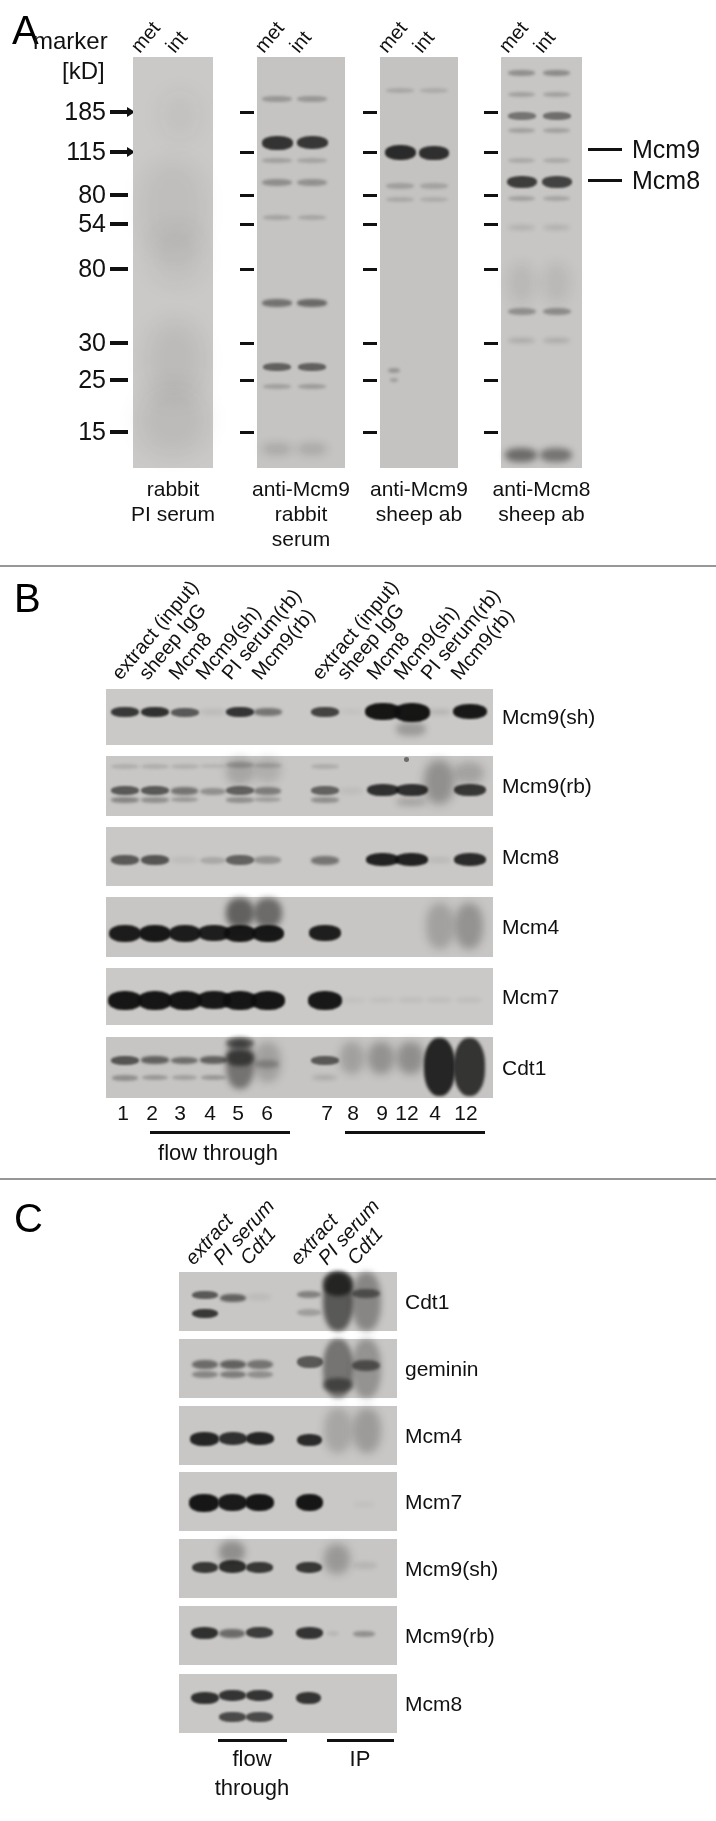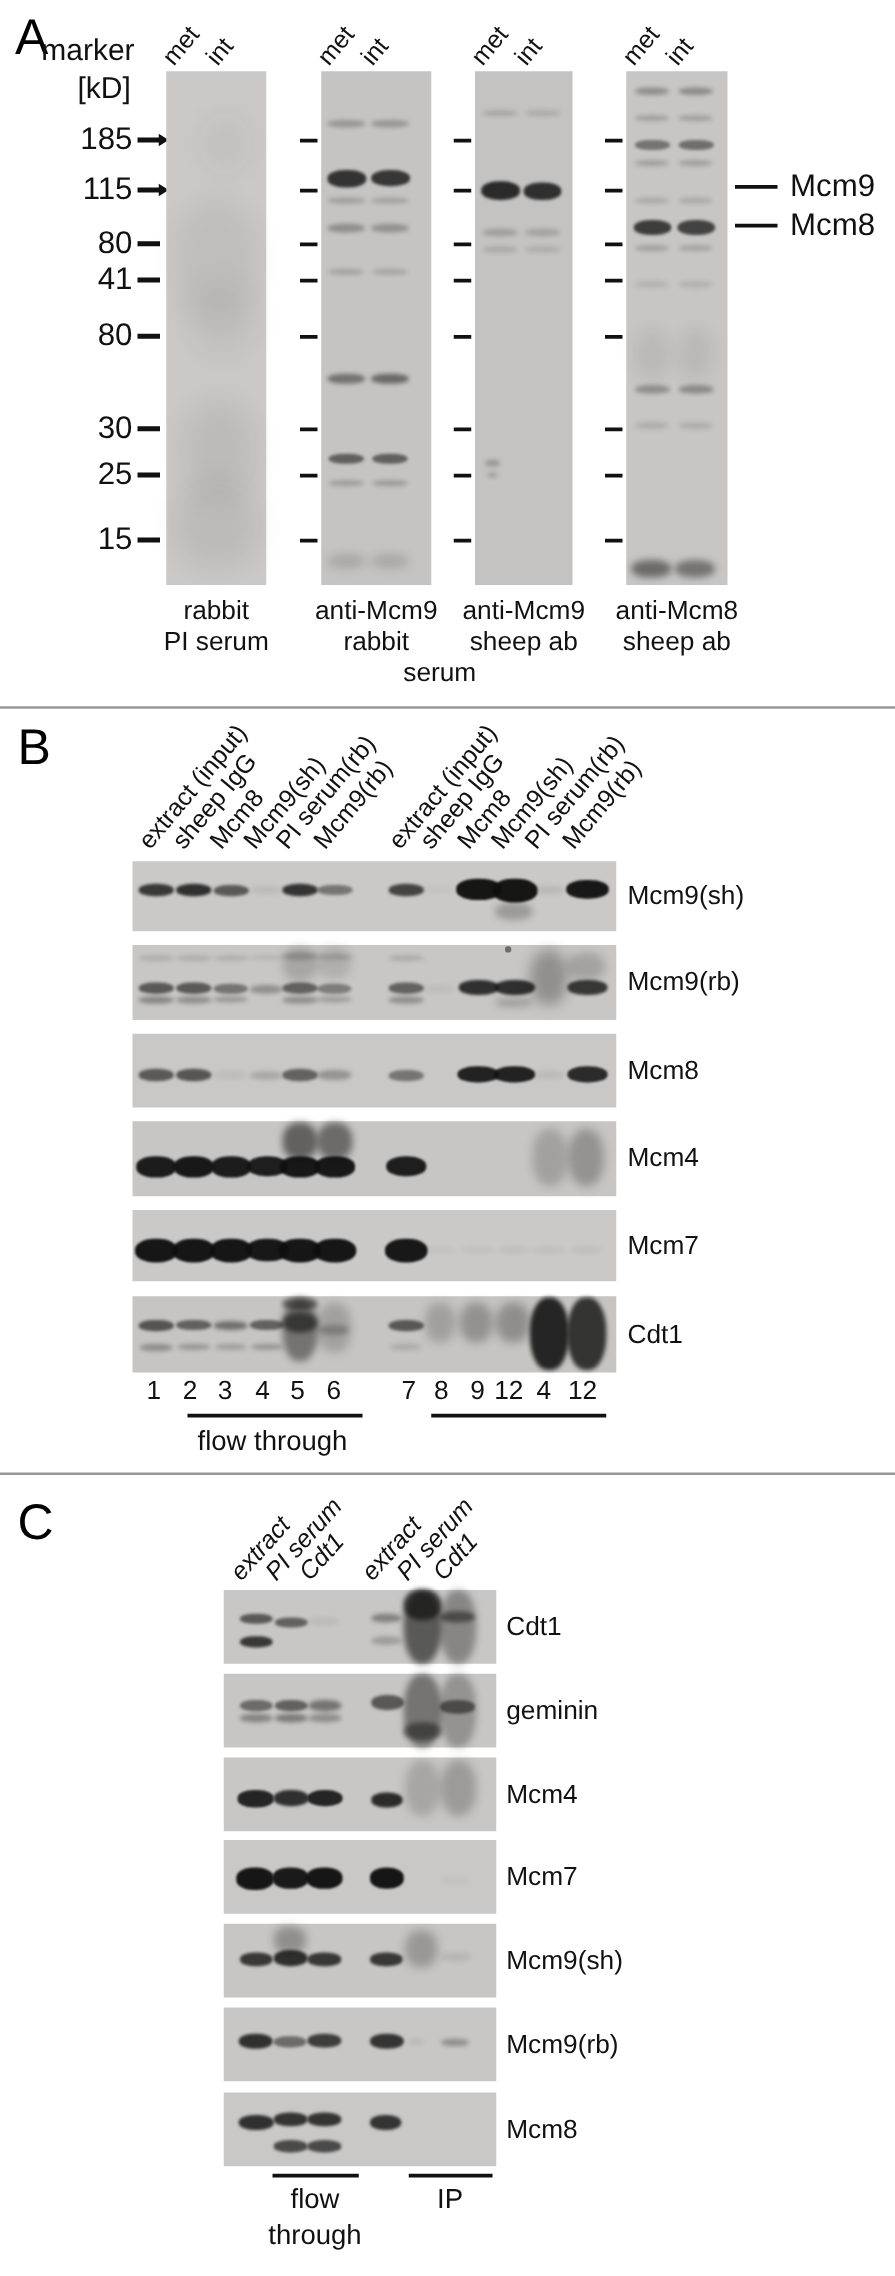--- a/index.html
+++ b/index.html
@@ -36,21 +36,21 @@
   <div class="divider" style="top:1178px;"></div>
   <div class="panel-letter" style="left:14px;top:1198px;">C</div>
 <div class="mnum" style="left: 40px; top: 98px; width: 66px;">185</div>
     <div class="dash" style="left: 110px; top: 110px; width: 18px; height: 4px;"></div>
     <div class="arrow" style="left: 127px; top: 107px;"></div>
     <div class="mnum" style="left: 40px; top: 138px; width: 66px;">115</div>
     <div class="dash" style="left: 110px; top: 150px; width: 18px; height: 4px;"></div>
     <div class="arrow" style="left: 127px; top: 147px;"></div>
     <div class="mnum" style="left: 40px; top: 181px; width: 66px;">80</div>
     <div class="dash" style="left: 110px; top: 193px; width: 18px; height: 4px;"></div>
-    <div class="mnum" style="left: 40px; top: 210px; width: 66px;">41</div>
+    <div class="mnum" style="left: 40px; top: 210px; width: 66px;">54</div>
     <div class="dash" style="left: 110px; top: 222px; width: 18px; height: 4px;"></div>
     <div class="mnum" style="left: 40px; top: 255px; width: 66px;">80</div>
     <div class="dash" style="left: 110px; top: 267px; width: 18px; height: 4px;"></div>
     <div class="mnum" style="left: 40px; top: 329px; width: 66px;">30</div>
     <div class="dash" style="left: 110px; top: 341px; width: 18px; height: 4px;"></div>
     <div class="mnum" style="left: 40px; top: 366px; width: 66px;">25</div>
     <div class="dash" style="left: 110px; top: 378px; width: 18px; height: 4px;"></div>
     <div class="mnum" style="left: 40px; top: 418px; width: 66px;">15</div>
     <div class="dash" style="left: 110px; top: 430px; width: 18px; height: 4px;"></div>
     <div class="gel" style="left: 133px; top: 57px; width: 80px; height: 411px; background: rgb(203, 201, 199);"></div>
@@ -69,21 +69,21 @@
     <div class="dash" style="left: 240px; top: 194px; width: 14px; height: 3px;"></div>
     <div class="dash" style="left: 240px; top: 223px; width: 14px; height: 3px;"></div>
     <div class="dash" style="left: 240px; top: 268px; width: 14px; height: 3px;"></div>
     <div class="dash" style="left: 240px; top: 342px; width: 14px; height: 3px;"></div>
     <div class="dash" style="left: 240px; top: 379px; width: 14px; height: 3px;"></div>
     <div class="dash" style="left: 240px; top: 431px; width: 14px; height: 3px;"></div>
     <div class="rot" style="left: 266px; top: 36px;">met</div>
     <div class="rot" style="left: 301px; top: 36px;">int</div>
     <div class="cap" style="left: 221px; top: 477px; width: 160px;">anti-Mcm9</div>
     <div class="cap" style="left: 221px; top: 502px; width: 160px;">rabbit</div>
-    <div class="cap" style="left: 221px; top: 527px; width: 160px; text-align: right;">serum</div>
+    <div class="cap" style="left: 221px; top: 527px; width: 160px;">serum</div>
     <div class="band" style="left: 262px; top: 96px; width: 30px; height: 6px; background: rgba(15, 15, 15, 0.25); filter: blur(1.5px);"></div>
     <div class="band" style="left: 297px; top: 96px; width: 30px; height: 6px; background: rgba(15, 15, 15, 0.25); filter: blur(1.5px);"></div>
     <div class="band" style="left: 262px; top: 136px; width: 31px; height: 14px; background: rgba(15, 15, 15, 0.8); filter: blur(1.2px);"></div>
     <div class="band" style="left: 297px; top: 136px; width: 31px; height: 13px; background: rgba(15, 15, 15, 0.78); filter: blur(1.2px);"></div>
     <div class="band" style="left: 262px; top: 158px; width: 30px; height: 5px; background: rgba(15, 15, 15, 0.2); filter: blur(1.5px);"></div>
     <div class="band" style="left: 297px; top: 158px; width: 30px; height: 5px; background: rgba(15, 15, 15, 0.18); filter: blur(1.5px);"></div>
     <div class="band" style="left: 262px; top: 179px; width: 30px; height: 7px; background: rgba(15, 15, 15, 0.3); filter: blur(1.5px);"></div>
     <div class="band" style="left: 297px; top: 179px; width: 30px; height: 7px; background: rgba(15, 15, 15, 0.28); filter: blur(1.5px);"></div>
     <div class="band" style="left: 263px; top: 215px; width: 28px; height: 5px; background: rgba(15, 15, 15, 0.18); filter: blur(1.5px);"></div>
     <div class="band" style="left: 298px; top: 215px; width: 28px; height: 5px; background: rgba(15, 15, 15, 0.16); filter: blur(1.5px);"></div>

